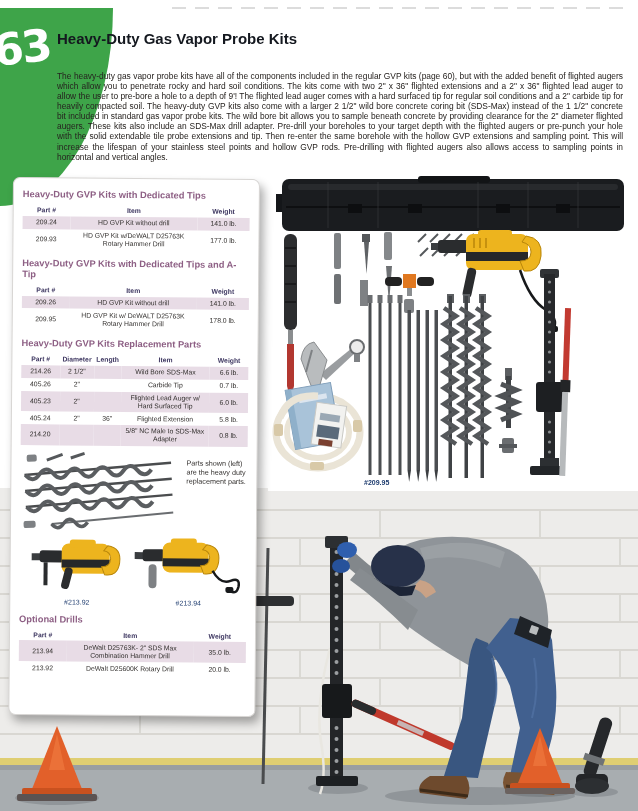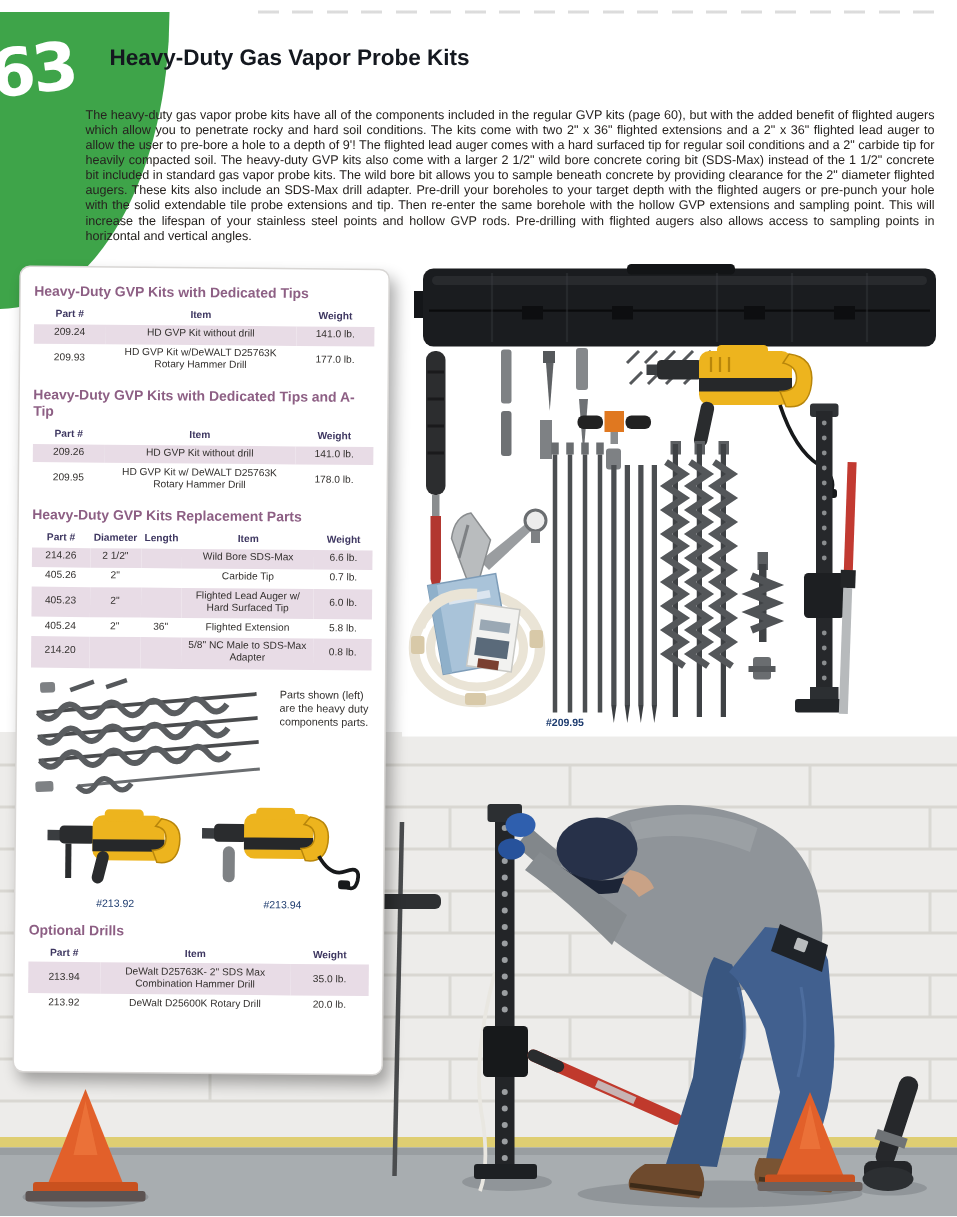--- a/index.html
+++ b/index.html
@@ -8,21 +8,21 @@
   
   .top-artifact{position:absolute;top:7px;left:172px;width:458px;height:2px;opacity:.55;
     background:repeating-linear-gradient(90deg,#bfbfbf 0 14px,transparent 14px 23px);}
   .edge-artifact{position:absolute;left:635px;top:228px;width:1px;height:350px;background:#cfcfcf;opacity:.8;}
   
   .corner{position:absolute;left:0;top:8px;width:113px;height:198px;background:#3EA449;
     border-bottom-right-radius:100% 100%;}
   .corner .num{position:absolute;left:-7px;top:14px;color:#fff;font-weight:bold;
     font-size:44px;transform:rotate(-7deg);font-family:"DejaVu Sans",sans-serif;letter-spacing:-2px;}
   
-  .title{position:absolute;left:57px;top:30px;font-size:15px;font-weight:bold;color:#14181f;margin-left:16px;}
+  .title{position:absolute;left:57px;top:30px;font-size:15px;font-weight:bold;color:#14181f;}
   .intro{position:absolute;left:57px;top:71px;width:566px;font-size:8.4px;line-height:1.2;
     text-align:justify;color:#26221f;}
   
   .scene{position:absolute;left:0;top:488px;width:638px;height:323px;}
   
   .kitphoto{position:absolute;left:268px;top:176px;width:370px;height:315px;background:#fff;}
   .kit-caption{position:absolute;left:96px;top:303px;font-size:7px;color:#1D3B6E;font-weight:bold;}
   
   .card{position:absolute;left:13px;top:177px;width:247px;height:538px;background:#fff;
     border:1px solid #d8d6d4;border-radius:7px;box-shadow:4px 6px 10px rgba(0,0,0,.33);
@@ -478,21 +478,21 @@
           <g stroke="#5a5d60" stroke-width="4" fill="none">
             <path d="M6,22 q7,9 14,0 q7,-9 14,0 q7,9 14,0 q7,-9 14,0 q7,9 14,0 q7,-9 14,0 q7,9 14,0 q7,-9 14,0 q7,9 14,0"></path>
             <path d="M6,38 q7,9 14,0 q7,-9 14,0 q7,9 14,0 q7,-9 14,0 q7,9 14,0 q7,-9 14,0 q7,9 14,0 q7,-9 14,0 q7,9 14,0"></path>
             <path d="M6,54 q7,9 14,0 q7,-9 14,0 q7,9 14,0 q7,-9 14,0 q7,9 14,0 q7,-9 14,0 q7,9 14,0 q7,-9 14,0 q7,9 14,0"></path>
           </g>
           <line x1="30" y1="72" x2="152" y2="66" stroke="#6a6d70" stroke-width="2"></line>
           <path d="M30,72 q6,8 12,0 q6,-8 12,0 q6,8 12,0" stroke="#5a5d60" stroke-width="3.5" fill="none"></path>
           <rect x="2" y="68" width="12" height="7" rx="2" fill="#7e8184"></rect>
         </g>
       </svg>
-      <div class="parts-note">Parts shown (left) are the heavy duty components parts.</div>
+      <div class="parts-note">Parts shown (left) are the heavy duty replacement parts.</div>
     </div>
 
     <div class="drills-row">
       <div class="drillbox">
         <svg width="104" height="58" viewBox="0 0 104 58">
           <rect x="6" y="18" width="9" height="7" fill="#3a3d40"></rect>
           <rect x="14" y="15" width="24" height="12" rx="3" fill="#2a2c2e"></rect>
           <rect x="36" y="8" width="48" height="30" rx="7" fill="#edb41e"></rect>
           <rect x="44" y="4" width="26" height="8" rx="3" fill="#edb41e"></rect>
           <rect x="36" y="24" width="48" height="8" fill="#26282a"></rect>

